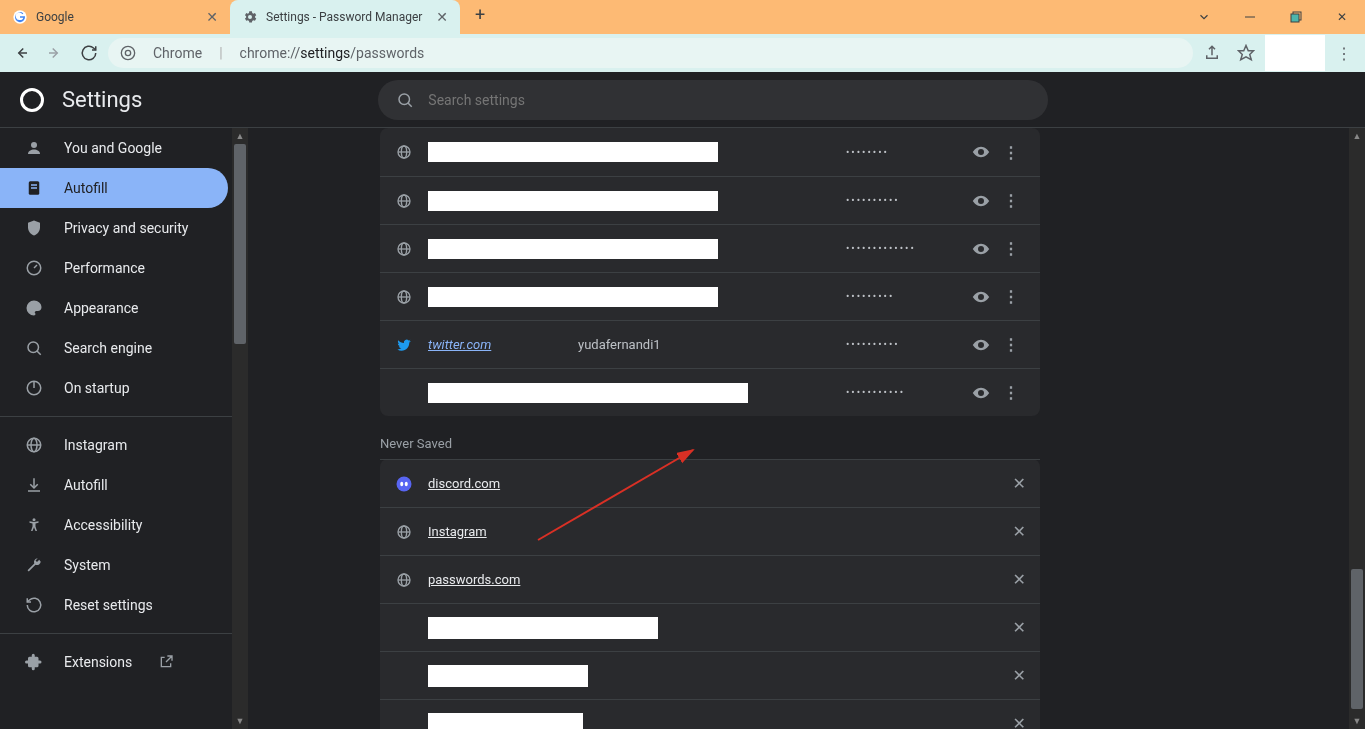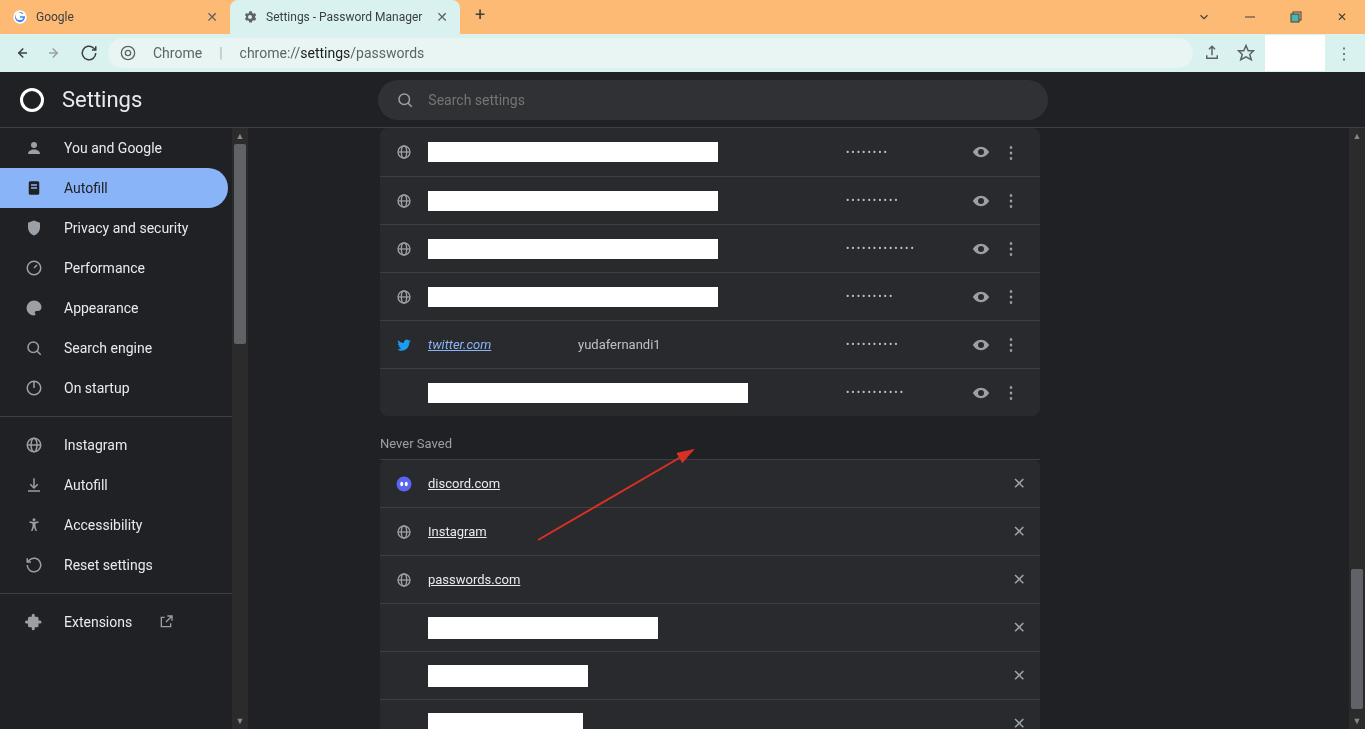--- a/index.html
+++ b/index.html
@@ -278,20 +278,28 @@
             <span class="sicon">
               <svg width="18" height="18" viewBox="0 0 24 24" fill="currentColor">
                 <circle cx="12" cy="5" r="2"></circle>
                 <path d="M12 8l-6-1v2l4 1v4l-2 6h2l2-5 2 5h2l-2-6v-4l4-1V7l-6 1z"></path>
               </svg>
             </span>
             <span>Accessibility</span>
           </div>
           <div class="sitem">
             <span class="sicon">
+              <svg width="18" height="18" viewBox="0 0 24 24" fill="currentColor">
+                <path d="M21 7a5 5 0 0 1-7 4.6L5 20.6 3.4 19l9-9A5 5 0 0 1 17 3l-3 3 2 2 3-3c.6.6 1 1.3 1 2z"></path>
+              </svg>
+            </span>
+            <span>System</span>
+          </div>
+          <div class="sitem">
+            <span class="sicon">
               <svg width="18" height="18" viewBox="0 0 24 24" fill="none" stroke="currentColor" stroke-width="2">
                 <path d="M3 12a9 9 0 1 0 3-6.7L3 8"></path>
                 <polyline points="3 3 3 8 8 8"></polyline>
               </svg>
             </span>
             <span>Reset settings</span>
           </div>
         </div>
       <hr>
       <div class="sitem">

